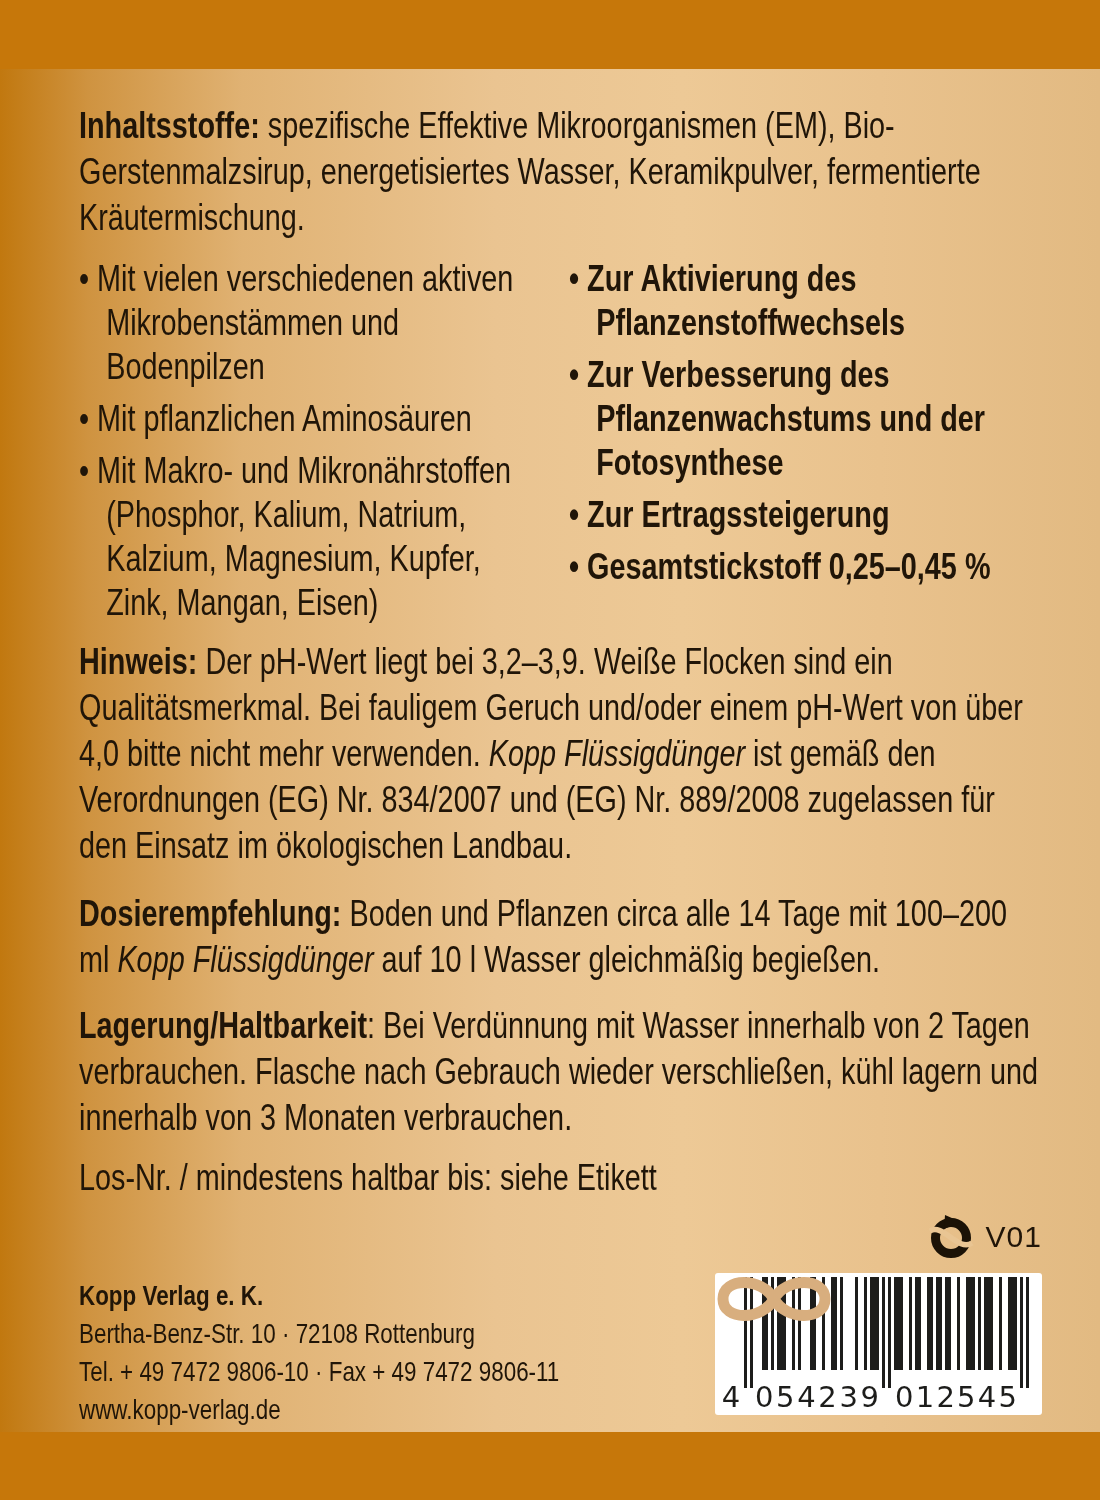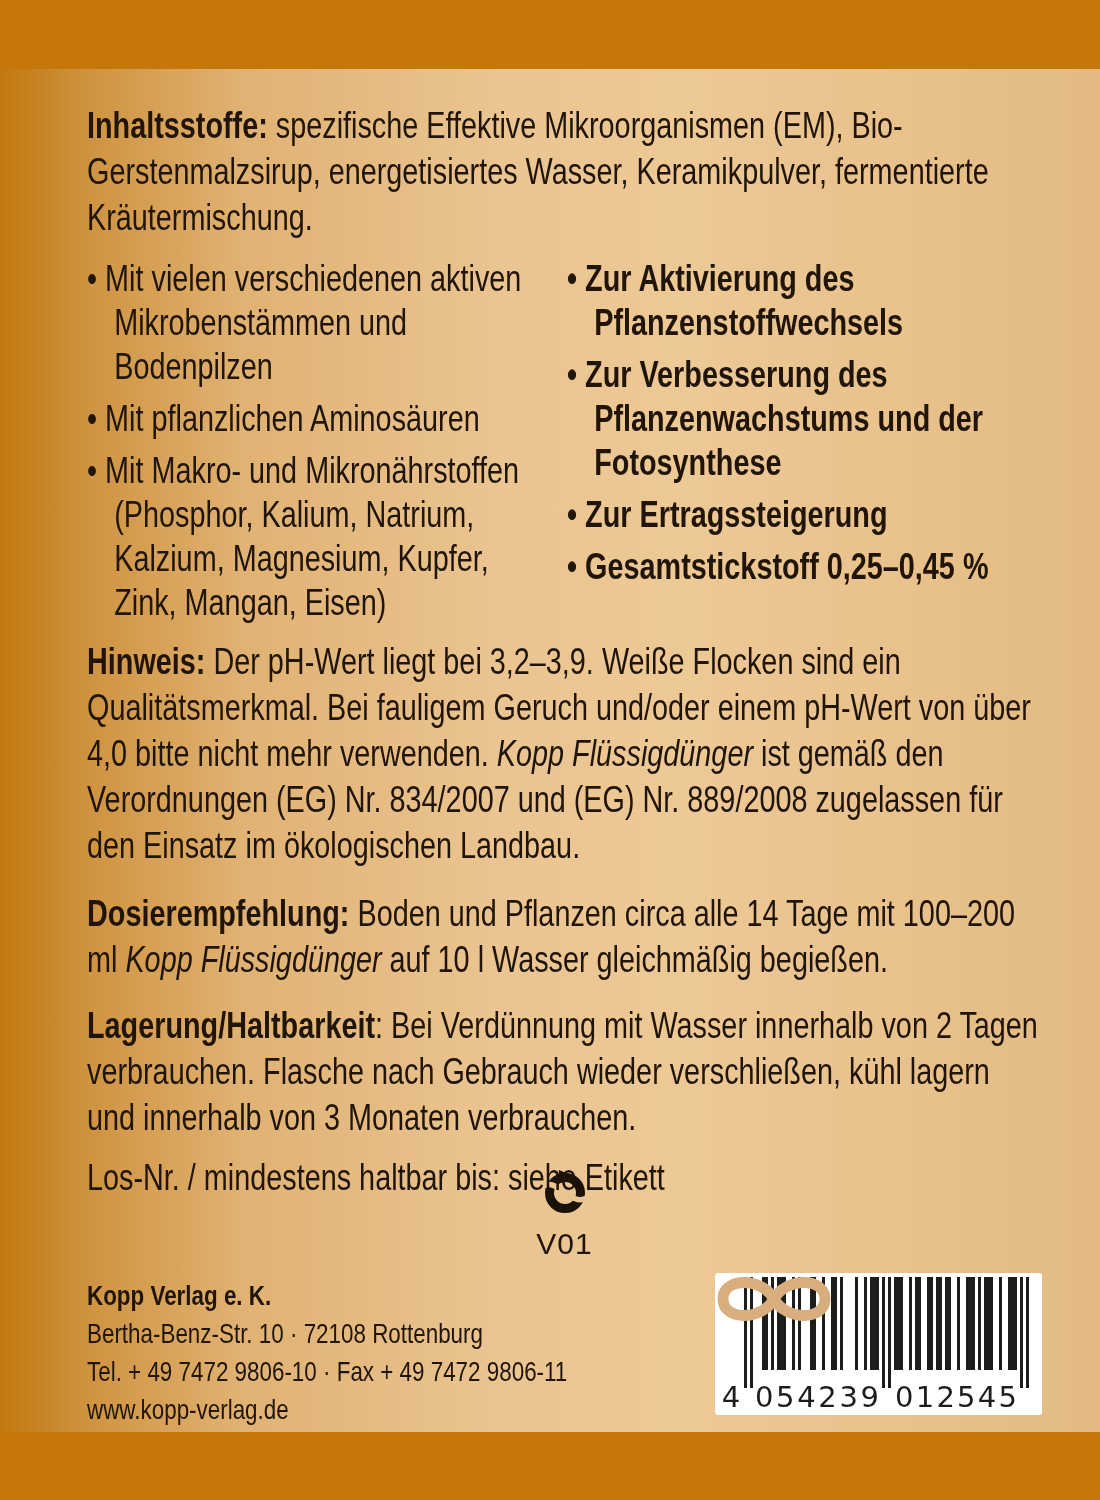--- a/index.html
+++ b/index.html
@@ -6,44 +6,44 @@
   body{width:1100px;height:1500px;background:#888;}
   .label{
     position:relative;width:1100px;height:1500px;overflow:hidden;
     background:linear-gradient(90deg,#c1780f 0%,#cf9340 8%,#e0b273 22%,#eac491 45%,#edc996 62%,#e9c28d 80%,#e2ba82 100%);
     font-family:"Liberation Sans","DejaVu Sans",sans-serif;
     color:#201508;
   }
   .band{position:absolute;left:0;width:100%;background:#c6770a;}
   .band-top{top:0;height:69px;}
   .band-bottom{bottom:0;height:68px;}
-  .content{position:absolute;top:69px;left:12px;right:0;padding:0 58px 0 75px;}
+  .content{position:absolute;top:69px;left:4px;right:0;padding:0 58px 0 75px;}
 
   
   .cond{transform:scaleX(0.8);transform-origin:0 0;width:125%;}
 
   .para{font-size:36px;line-height:46px;margin:0;}
   .para b{font-weight:700;}
   .para i{font-style:italic;}
 
   .para-ingredients{margin-top:34px;}
-  .bullets{display:flex;gap:20px;margin-top:16px;}
+  .bullets{display:flex;gap:30px;margin-top:16px;}
   .colwrap-left{width:460px;flex:none;}
   .colwrap-right{width:462px;flex:none;font-weight:bold;}
   .bullets ul{list-style:none;margin:0;padding:0;font-size:36px;line-height:44px;}
   .bullets li{padding-left:34px;text-indent:-34px;}
   .bullets li::before{content:"\2022\00a0";}
   .bullets li + li{margin-top:8px;}
 
   .para-hinweis{margin-top:14px;}
   .para-dosierung{margin-top:22px;}
   .para-lagerung{margin-top:20px;}
   .para-los{margin-top:14px;}
 
-  .version-row{margin-top:12px;height:48px;display:flex;justify-content:flex-end;align-items:center;gap:12px;flex-direction:column;}
+  .version-row{margin-top:12px;height:48px;display:flex;justify-content:flex-end;align-items:center;gap:12px;}
   .v-label{font-size:30px;letter-spacing:1px;}
 
   .footer{margin-top:12px;display:flex;justify-content:space-between;align-items:flex-start;}
   .company{width:600px;flex:none;padding-top:4px;}
   .company .cline{font-size:28px;line-height:38px;}
   .company .name{font-weight:700;}
 
   .barcode-box{position:relative;width:327px;height:142px;background:#ffffff;border-radius:3px;flex:none;}
   .barcode-box svg{position:absolute;left:0;top:0;}
   .bc-overlay{position:absolute;left:105px;top:28px;}

